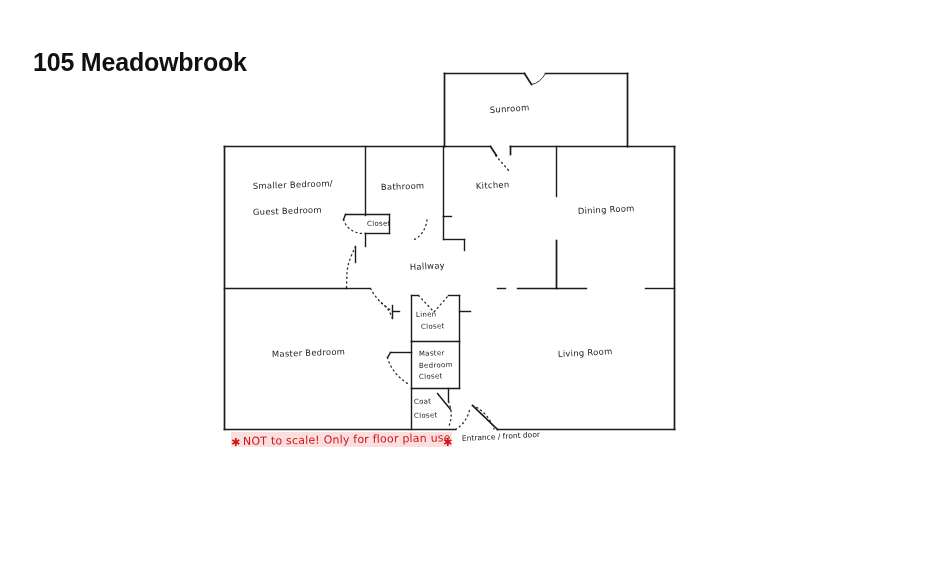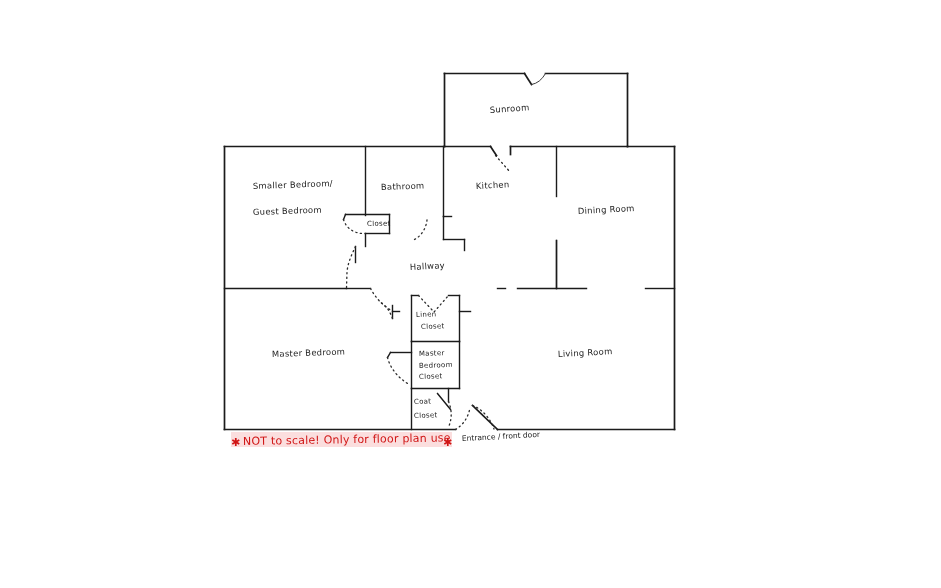--- a/index.html
+++ b/index.html
@@ -82,20 +82,21 @@
   }
   .highlight-rect {
     fill: #fbdede;
   }
 </style>
 </head>
 <body>
 
 <div id="page">
 
+  <div id="plan-title">105 Meadowbrook</div>
 
   <svg id="floorplan-svg" width="941" height="588" viewBox="0 0 941 588">
 
     <g>
 
       <path class="wall" d="M444.5,73.5 L444.5,146.5"></path>
 
       <path class="wall" d="M444.5,73.5 L524.5,73.5"></path>
 
       <path class="wall" d="M524.5,73.5 L531.5,84.5"></path>

